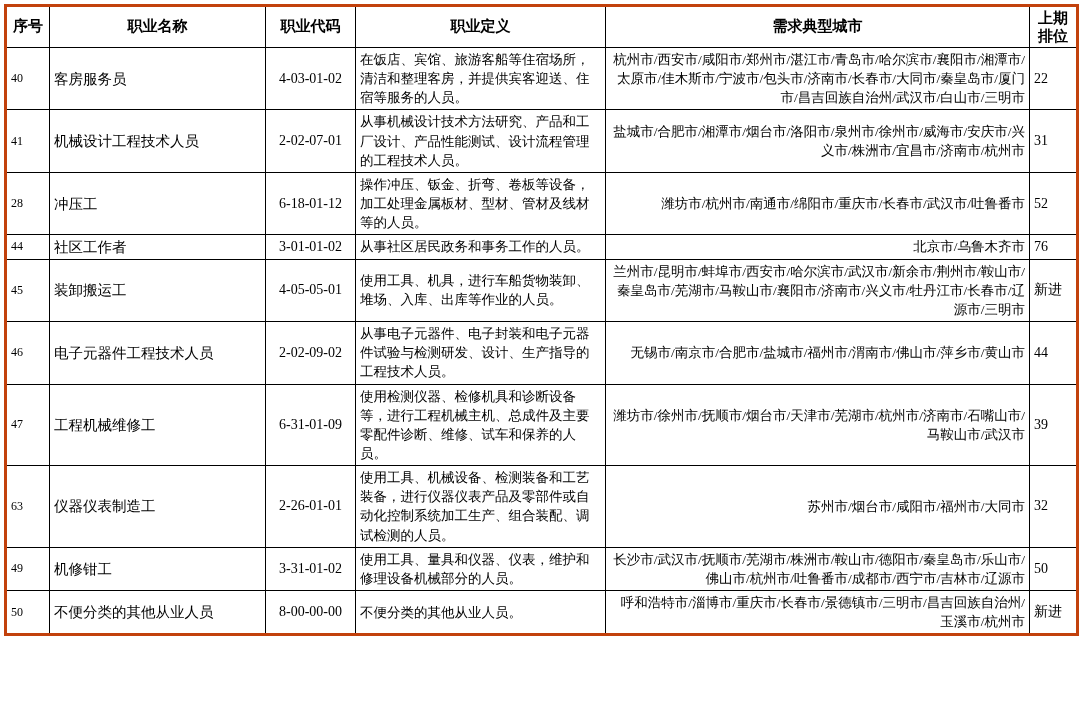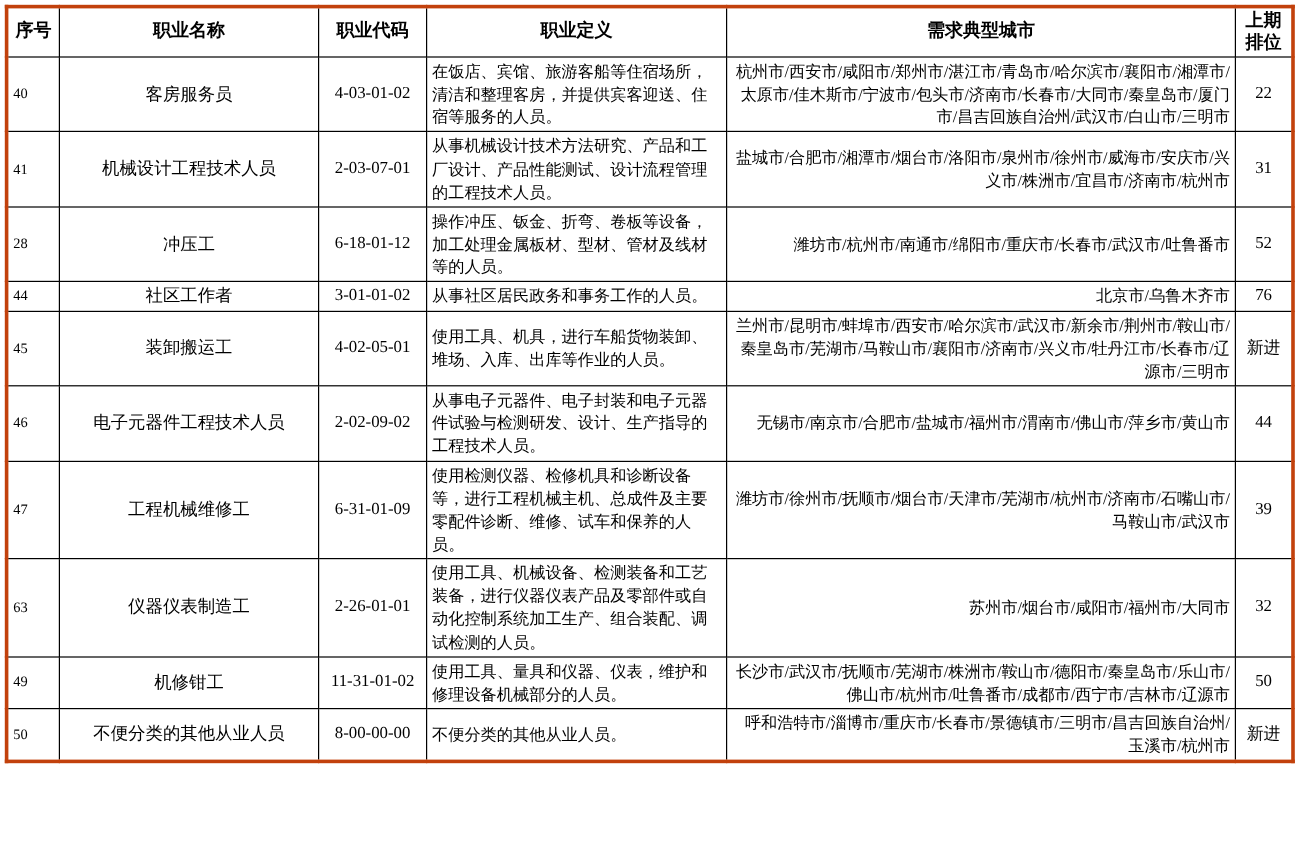--- a/index.html
+++ b/index.html
@@ -46,21 +46,21 @@
   col.c-code   { width: 90px; }
   col.c-def    { width: 250px; }
   col.c-city   { width: 424px; }
   col.c-rank   { width: 48px; }
 
   td.seq {
     text-align: left;
     font-size: 12px;
   }
   td.name {
-    text-align: center;
+    text-align: left;
     font-size: 14.5px;
     padding-left: 8px;
     line-height: 1.25;
   }
   td.code {
     text-align: center;
     font-size: 14px;
     padding-right: 6px;
     white-space: nowrap;
   }
@@ -70,21 +70,20 @@
     line-height: 1.42;
     padding: 4px 4px 4px 5px;
   }
   td.city {
     text-align: right;
     font-size: 13.5px;
     line-height: 1.42;
     padding: 4px 4px 4px 5px;
   }
   td.rank {
-    text-align: center;
     font-size: 14px;
     white-space: nowrap;
   }
   .hdr-two-line {
     display: block;
     line-height: 1.2;
   }
 </style>
 </head>
 <body>
@@ -117,21 +116,21 @@
           <td class="seq">40</td>
           <td class="name">客房服务员</td>
           <td class="code">4-03-01-02</td>
           <td class="def">在饭店、宾馆、旅游客船等住宿场所，清洁和整理客房，并提供宾客迎送、住宿等服务的人员。</td>
           <td class="city">杭州市/西安市/咸阳市/郑州市/湛江市/青岛市/哈尔滨市/襄阳市/湘潭市/太原市/佳木斯市/宁波市/包头市/济南市/长春市/大同市/秦皇岛市/厦门市/昌吉回族自治州/武汉市/白山市/三明市</td>
           <td class="rank">22</td>
         </tr>
         <tr>
           <td class="seq">41</td>
           <td class="name">机械设计工程技术人员</td>
-          <td class="code">2-03-07-01</td>
+          <td class="code">2-02-07-01</td>
           <td class="def">从事机械设计技术方法研究、产品和工厂设计、产品性能测试、设计流程管理的工程技术人员。</td>
           <td class="city">盐城市/合肥市/湘潭市/烟台市/洛阳市/泉州市/徐州市/威海市/安庆市/兴义市/株洲市/宜昌市/济南市/杭州市</td>
           <td class="rank">31</td>
         </tr>
         <tr>
           <td class="seq">28</td>
           <td class="name">冲压工</td>
           <td class="code">6-18-01-12</td>
           <td class="def">操作冲压、钣金、折弯、卷板等设备，加工处理金属板材、型材、管材及线材等的人员。</td>
           <td class="city">潍坊市/杭州市/南通市/绵阳市/重庆市/长春市/武汉市/吐鲁番市</td>
@@ -141,21 +140,21 @@
           <td class="seq">44</td>
           <td class="name">社区工作者</td>
           <td class="code">3-01-01-02</td>
           <td class="def">从事社区居民政务和事务工作的人员。</td>
           <td class="city">北京市/乌鲁木齐市</td>
           <td class="rank">76</td>
         </tr>
         <tr>
           <td class="seq">45</td>
           <td class="name">装卸搬运工</td>
-          <td class="code">4-02-05-01</td>
+          <td class="code">4-05-05-01</td>
           <td class="def">使用工具、机具，进行车船货物装卸、堆场、入库、出库等作业的人员。</td>
           <td class="city">兰州市/昆明市/蚌埠市/西安市/哈尔滨市/武汉市/新余市/荆州市/鞍山市/秦皇岛市/芜湖市/马鞍山市/襄阳市/济南市/兴义市/牡丹江市/长春市/辽源市/三明市</td>
           <td class="rank">新进</td>
         </tr>
         <tr>
           <td class="seq">46</td>
           <td class="name">电子元器件工程技术人员</td>
           <td class="code">2-02-09-02</td>
           <td class="def">从事电子元器件、电子封装和电子元器件试验与检测研发、设计、生产指导的工程技术人员。</td>
           <td class="city">无锡市/南京市/合肥市/盐城市/福州市/渭南市/佛山市/萍乡市/黄山市</td>
@@ -173,21 +172,21 @@
           <td class="seq">63</td>
           <td class="name">仪器仪表制造工</td>
           <td class="code">2-26-01-01</td>
           <td class="def">使用工具、机械设备、检测装备和工艺装备，进行仪器仪表产品及零部件或自动化控制系统加工生产、组合装配、调试检测的人员。</td>
           <td class="city">苏州市/烟台市/咸阳市/福州市/大同市</td>
           <td class="rank">32</td>
         </tr>
         <tr>
           <td class="seq">49</td>
           <td class="name">机修钳工</td>
-          <td class="code">11-31-01-02</td>
+          <td class="code">3-31-01-02</td>
           <td class="def">使用工具、量具和仪器、仪表，维护和修理设备机械部分的人员。</td>
           <td class="city">长沙市/武汉市/抚顺市/芜湖市/株洲市/鞍山市/德阳市/秦皇岛市/乐山市/佛山市/杭州市/吐鲁番市/成都市/西宁市/吉林市/辽源市</td>
           <td class="rank">50</td>
         </tr>
         <tr>
           <td class="seq">50</td>
           <td class="name">不便分类的其他从业人员</td>
           <td class="code">8-00-00-00</td>
           <td class="def">不便分类的其他从业人员。</td>
           <td class="city">呼和浩特市/淄博市/重庆市/长春市/景德镇市/三明市/昌吉回族自治州/玉溪市/杭州市</td>

